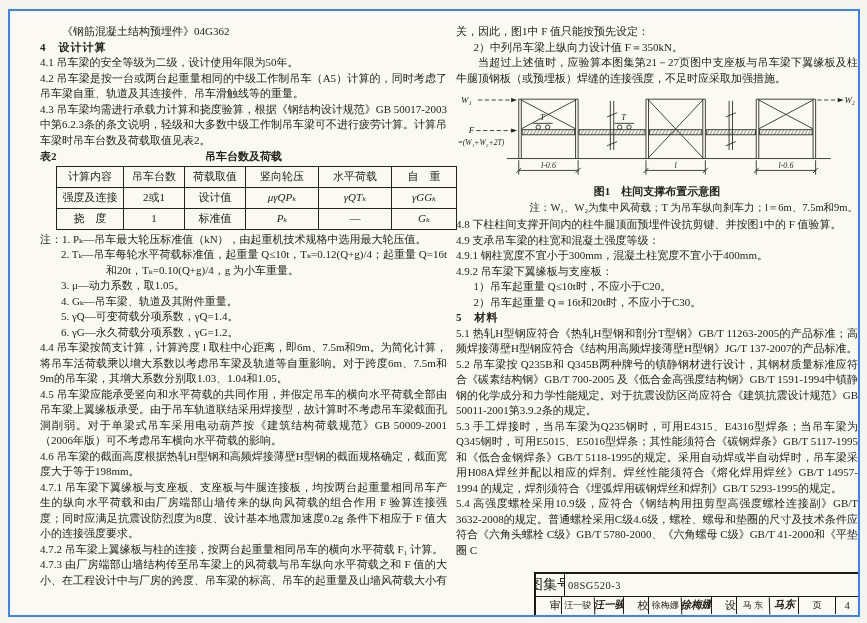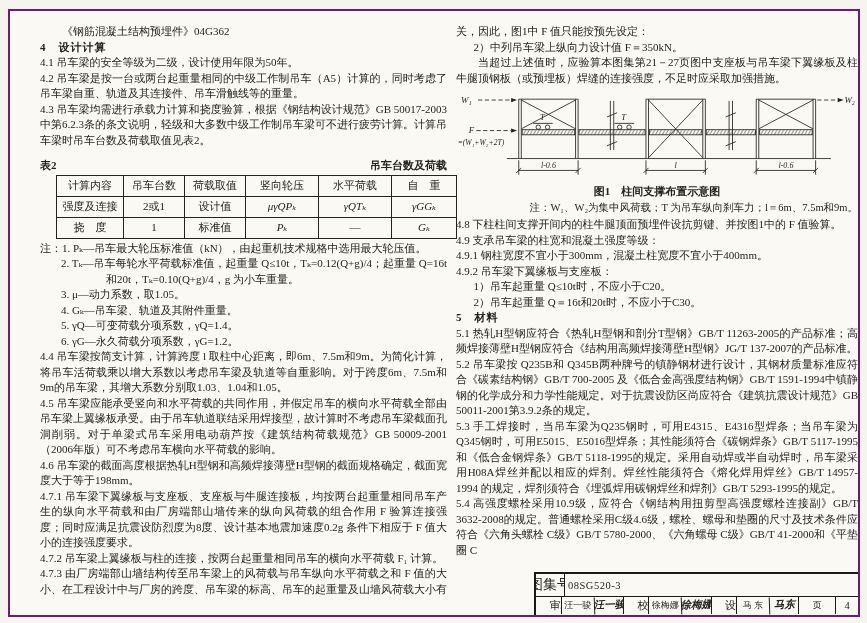--- a/index.html
+++ b/index.html
@@ -4,30 +4,30 @@
 <style>
   html,body{margin:0;padding:0;}
   body{
     width:867px;height:623px;position:relative;overflow:hidden;
     background:#f5f4ef;
     font-family:"Liberation Serif","DejaVu Serif",serif;
     color:#23231f;
   }
   .frame{
     position:absolute;left:8px;top:9px;width:848px;height:604px;
-    border:2px solid #701a75;background:#faf9f4;
+    border:2px solid #3b82f6;background:#faf9f4;
   }
   .col{position:absolute;top:13px;font-size:11px;line-height:15.5px;text-align:justify;}
   .col-left{left:30px;width:407px;}
   .col-right{left:446px;width:402px;}
   p{margin:0;}
   .ind2{text-indent:2em;}
   .ind15{padding-left:1.6em;}
   .sec-h{font-weight:bold;letter-spacing:1px;}
-  .tcap-row{position:relative;text-align:right;font-weight:bold;margin-top:10px;}
+  .tcap-row{position:relative;text-align:center;font-weight:bold;margin-top:1px;}
   .tlabel{position:absolute;left:0;font-weight:bold;}
   table.t2{border-collapse:collapse;table-layout:fixed;width:386px;margin:1px 0 2px 16px;}
   table.t2 td{border:1.4px solid #23231f;text-align:center;height:20px;padding:0 1px;font-size:11px;}
   .c0{width:64px}.c1{width:58px}.c2{width:58px}.c3{width:70px}.c4{width:70px}.c5{width:62px}
   .frm{font-style:italic;}
   .note1{padding-left:3.2em;text-indent:-3.2em;}
   .noten{padding-left:6em;text-indent:-4.1em;}
   .fig-wrap{margin:3px 0 0 0;text-align:center;}
   .fig-svg{display:block;margin:0 auto;}
   .fig-cap{text-align:center;font-weight:bold;margin-top:0;}

